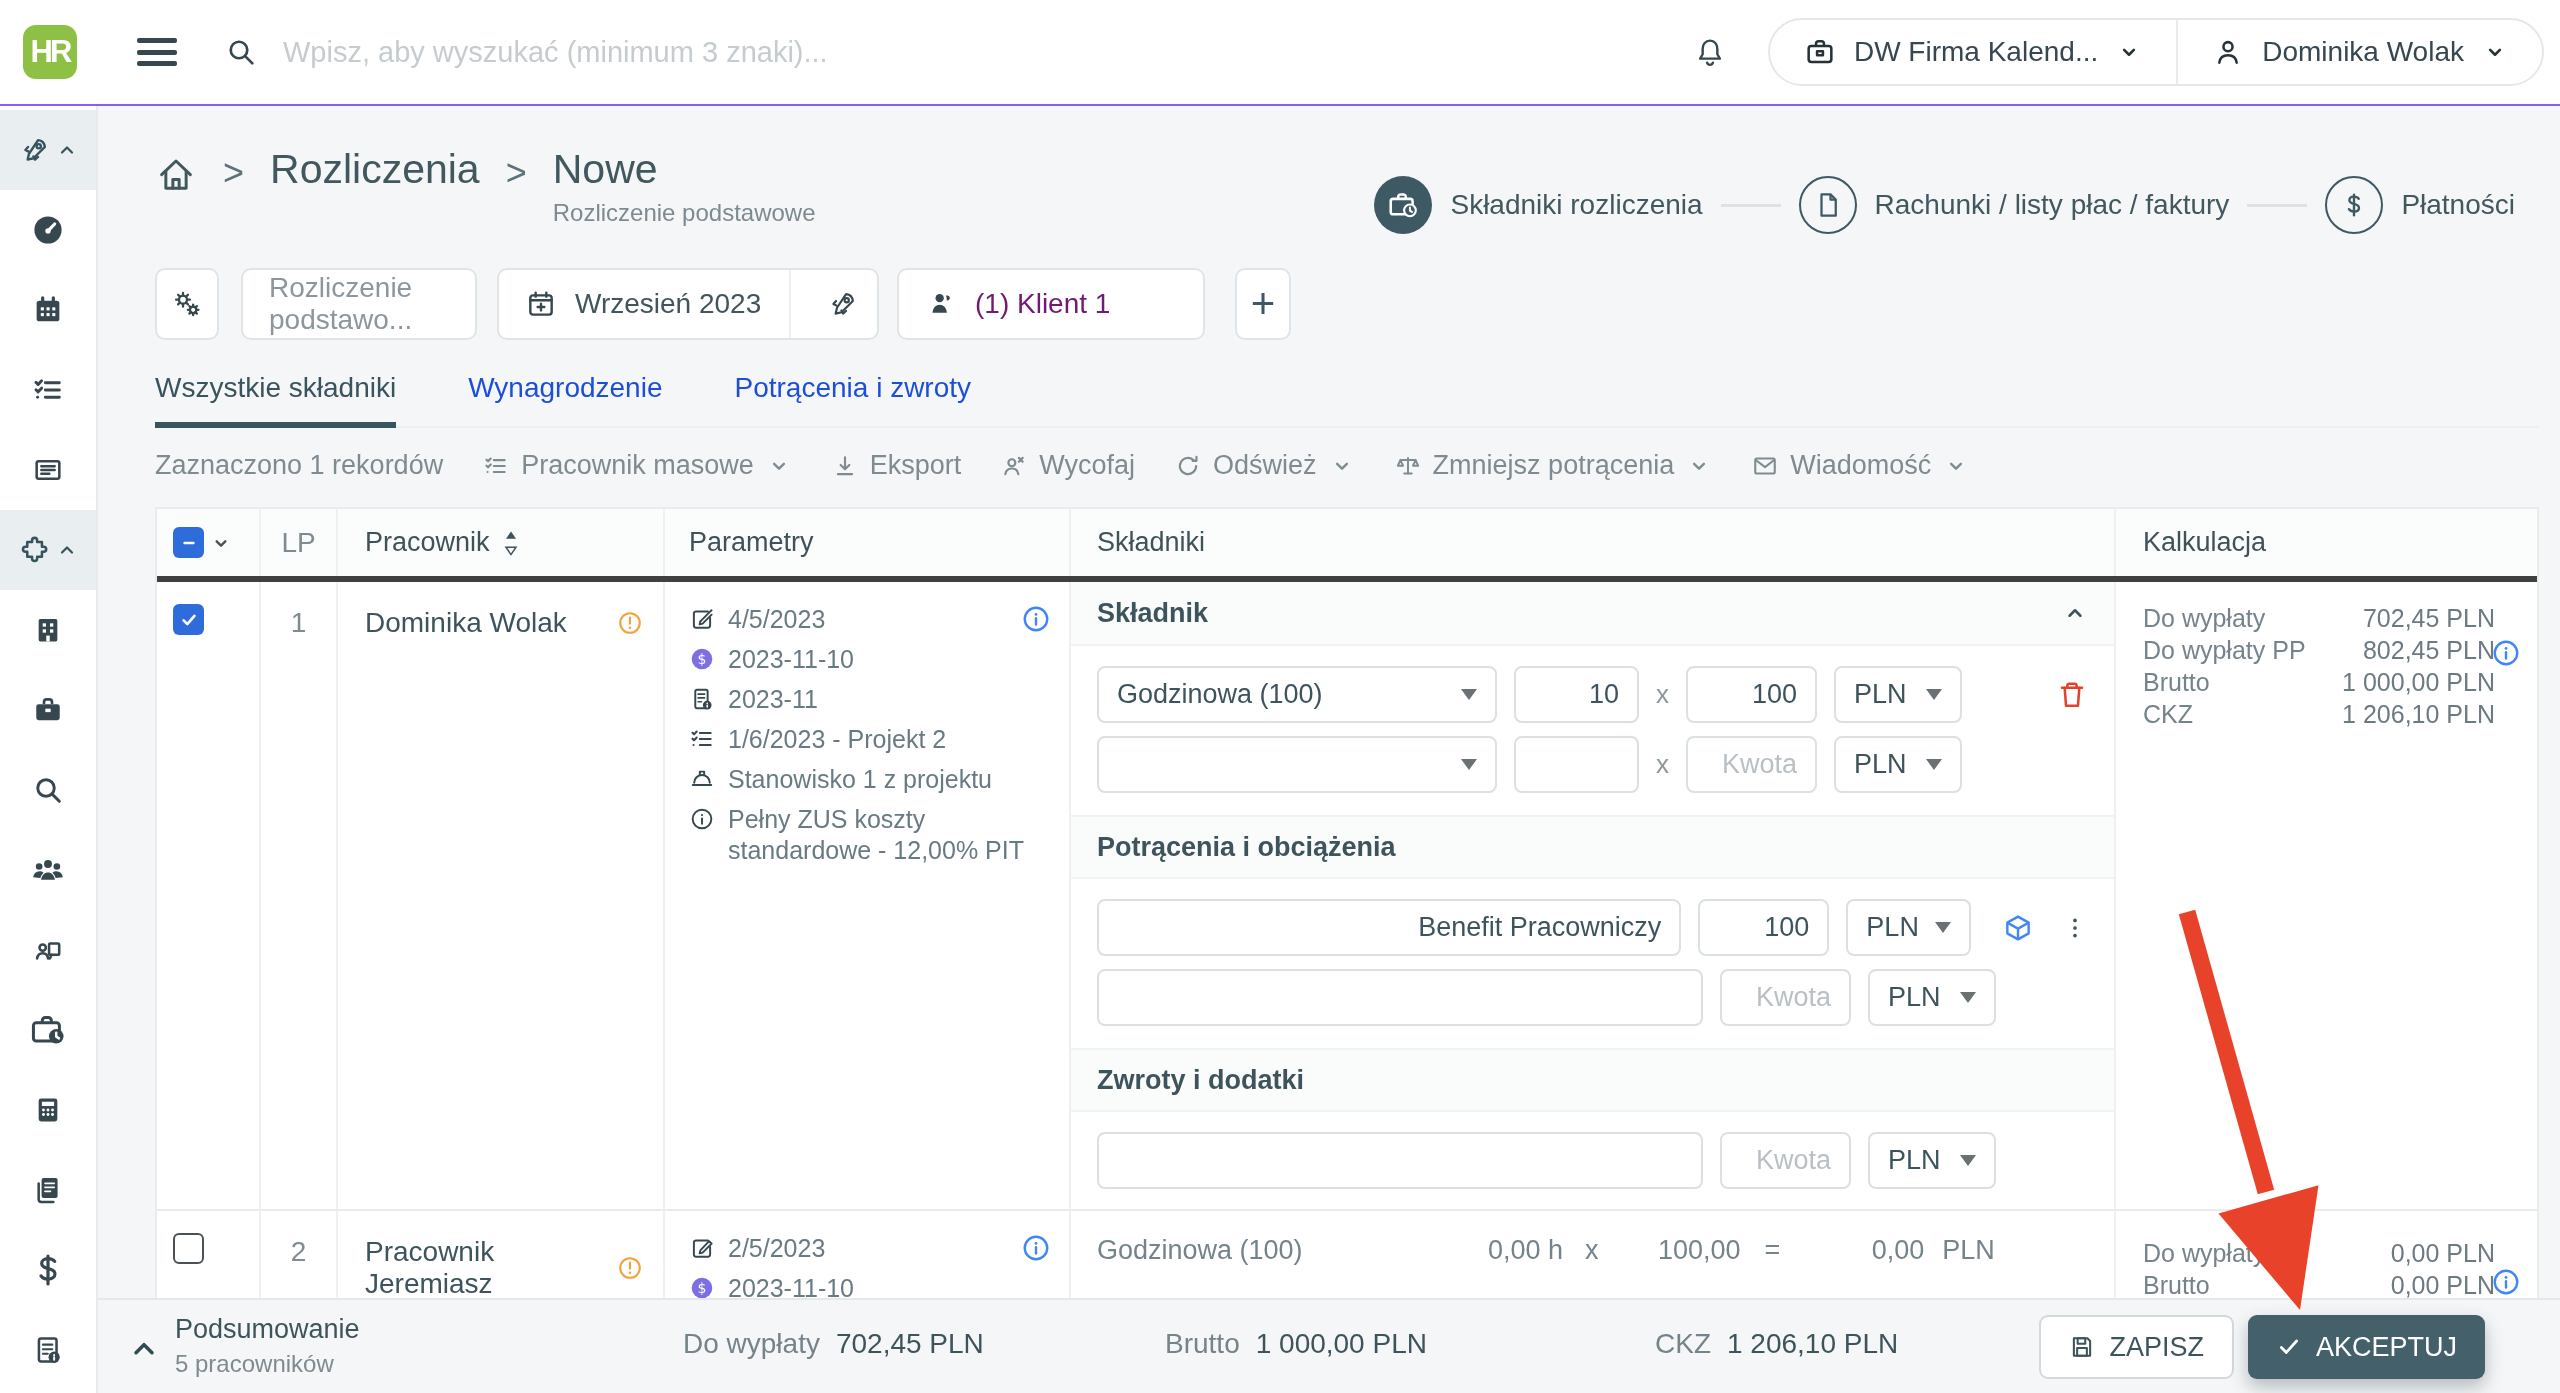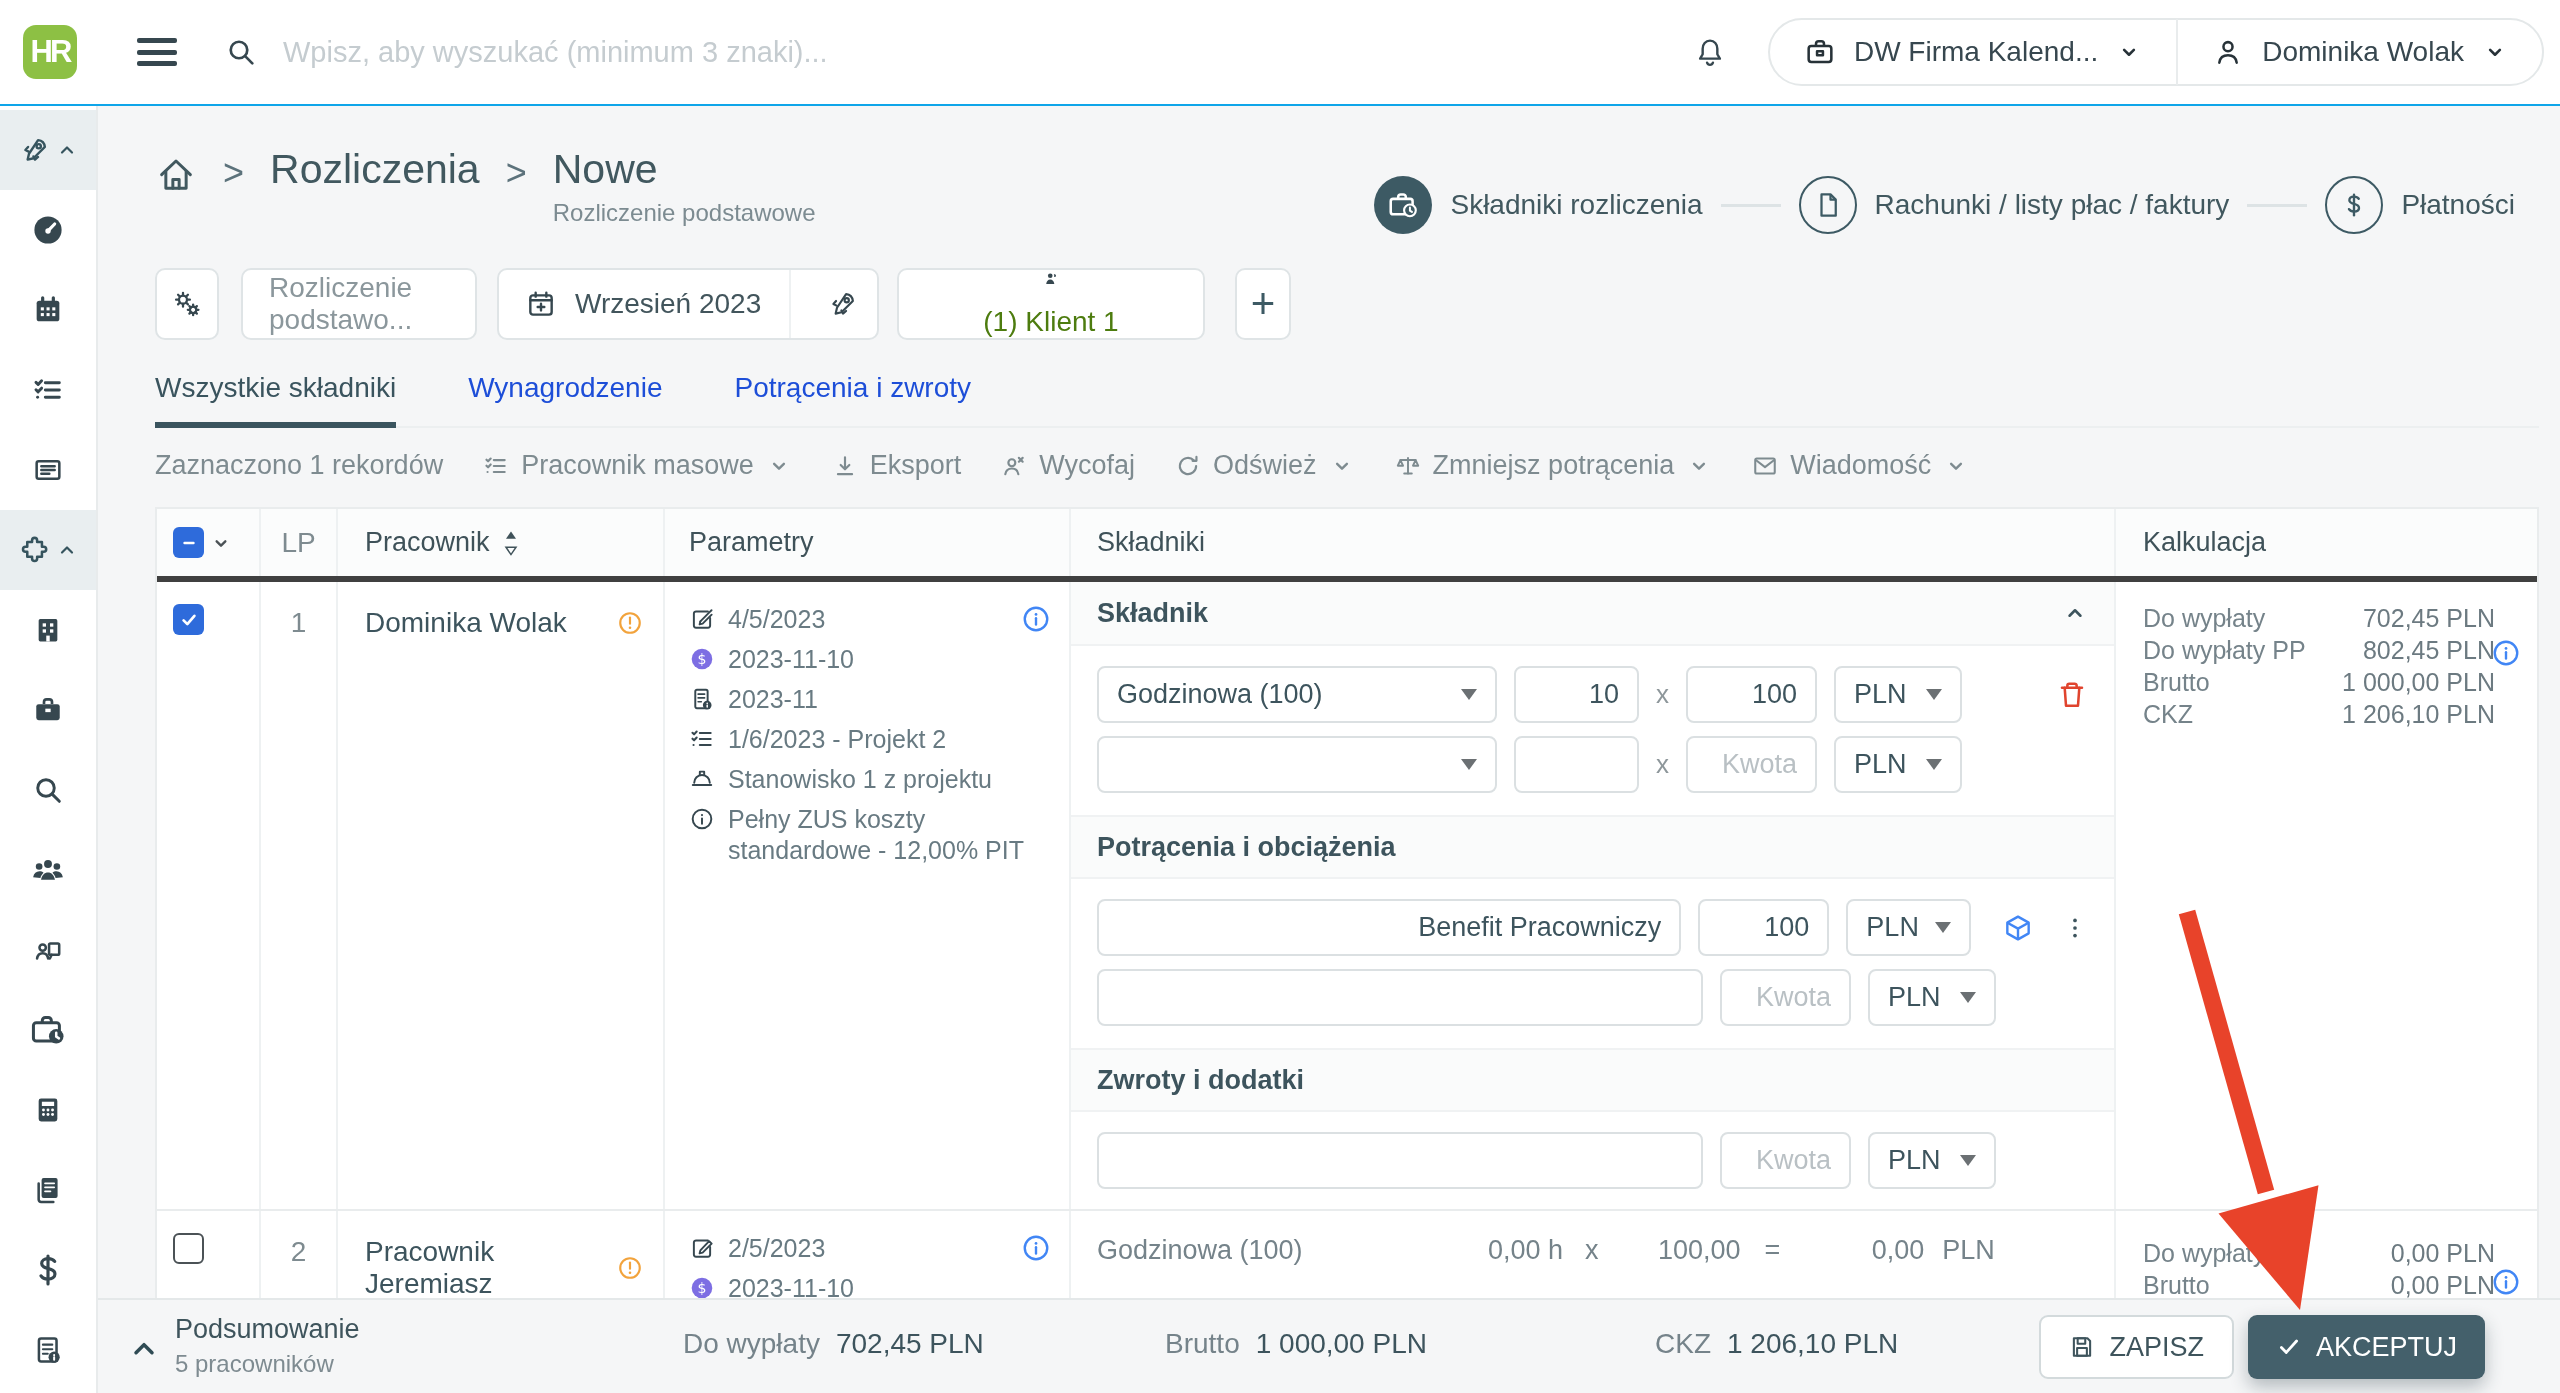--- a/index.html
+++ b/index.html
@@ -8,21 +8,21 @@
     font-family:"Liberation Sans","DejaVu Sans",sans-serif;
     background:#f5f6f7; color:#3d545d; position:relative;
   }
   svg { display:block; }
   .ic { width:32px; height:32px; }
   .ic-sm { width:26px; height:26px; }
   .ic-lg { width:38px; height:38px; }
 
   
   .topbar { position:absolute; top:0; left:0; width:2560px; height:106px; background:#fff;
-            border-bottom:2px solid #0ea5e9; display:flex; align-items:center; z-index:20; }
+            border-bottom:2px solid #8b5cf6; display:flex; align-items:center; z-index:20; }
   .logo { width:54px; height:54px; margin-left:23px; background:#8dc044; border-radius:13px;
           color:#fff; font-weight:bold; font-size:31px; display:flex; align-items:center;
           justify-content:center; letter-spacing:-3px; }
   .hamburger { margin-left:60px; width:40px; height:28px; display:flex; flex-direction:column;
                justify-content:space-between; cursor:pointer; }
   .hamburger span { height:5px; background:#36474f; border-radius:2px; }
   .search-wrap { margin-left:48px; display:flex; align-items:center; gap:26px; flex:0 0 auto; }
   .search-input { border:none; outline:none; font-size:29px; width:720px; color:#3d545d;
                   font-family:inherit; background:transparent; }
   .search-input::placeholder { color:#c5ccd0; }
@@ -62,21 +62,21 @@
   .filter-row { margin-top:26px; display:flex; align-items:stretch; height:72px; }
   .fbtn { background:#fff; border:2px solid #dfe4e6; border-radius:10px; display:flex;
           align-items:center; justify-content:center; cursor:pointer; }
   .fbtn-gears { width:64px; margin-right:22px; }
   .fbox { background:#fff; border:2px solid #dfe4e6; border-radius:10px; display:flex;
           align-items:center; padding:0 26px; gap:18px; font-size:28px; cursor:pointer; }
   .fbox-type { color:#8b979c; width:236px; margin-right:20px; }
   .fbox-period { color:#42555c; width:382px; margin-right:18px; padding-right:0; }
   .period-div { width:2px; align-self:stretch; background:#eef1f2; margin-left:auto; }
   .period-rocket { padding:0 18px; display:flex; align-items:center; }
-  .fbox-client { color:#4d7c0f; width:308px; margin-right:30px;flex-direction:column; }
+  .fbox-client { color:#701a75; width:308px; margin-right:30px; }
   .fbtn-add { width:56px; font-size:42px; color:#3d5a64; font-weight:400; }
 
   .tabs-row { margin-top:32px; display:flex; gap:72px; border-bottom:2px solid #eceff0; }
   .tab { font-size:28px; padding-bottom:18px; color:#1d4ed8; cursor:pointer; }
   .tab.active { color:#3a545e; border-bottom:6px solid #3a545e; margin-bottom:-2px; }
 
   .toolbar { margin-top:22px; display:flex; align-items:center; gap:40px; color:#7e8b90; font-size:27px; }
   .tool-item { display:flex; align-items:center; gap:12px; cursor:pointer; white-space:nowrap; }
   .tool-static { cursor:default; }
 

